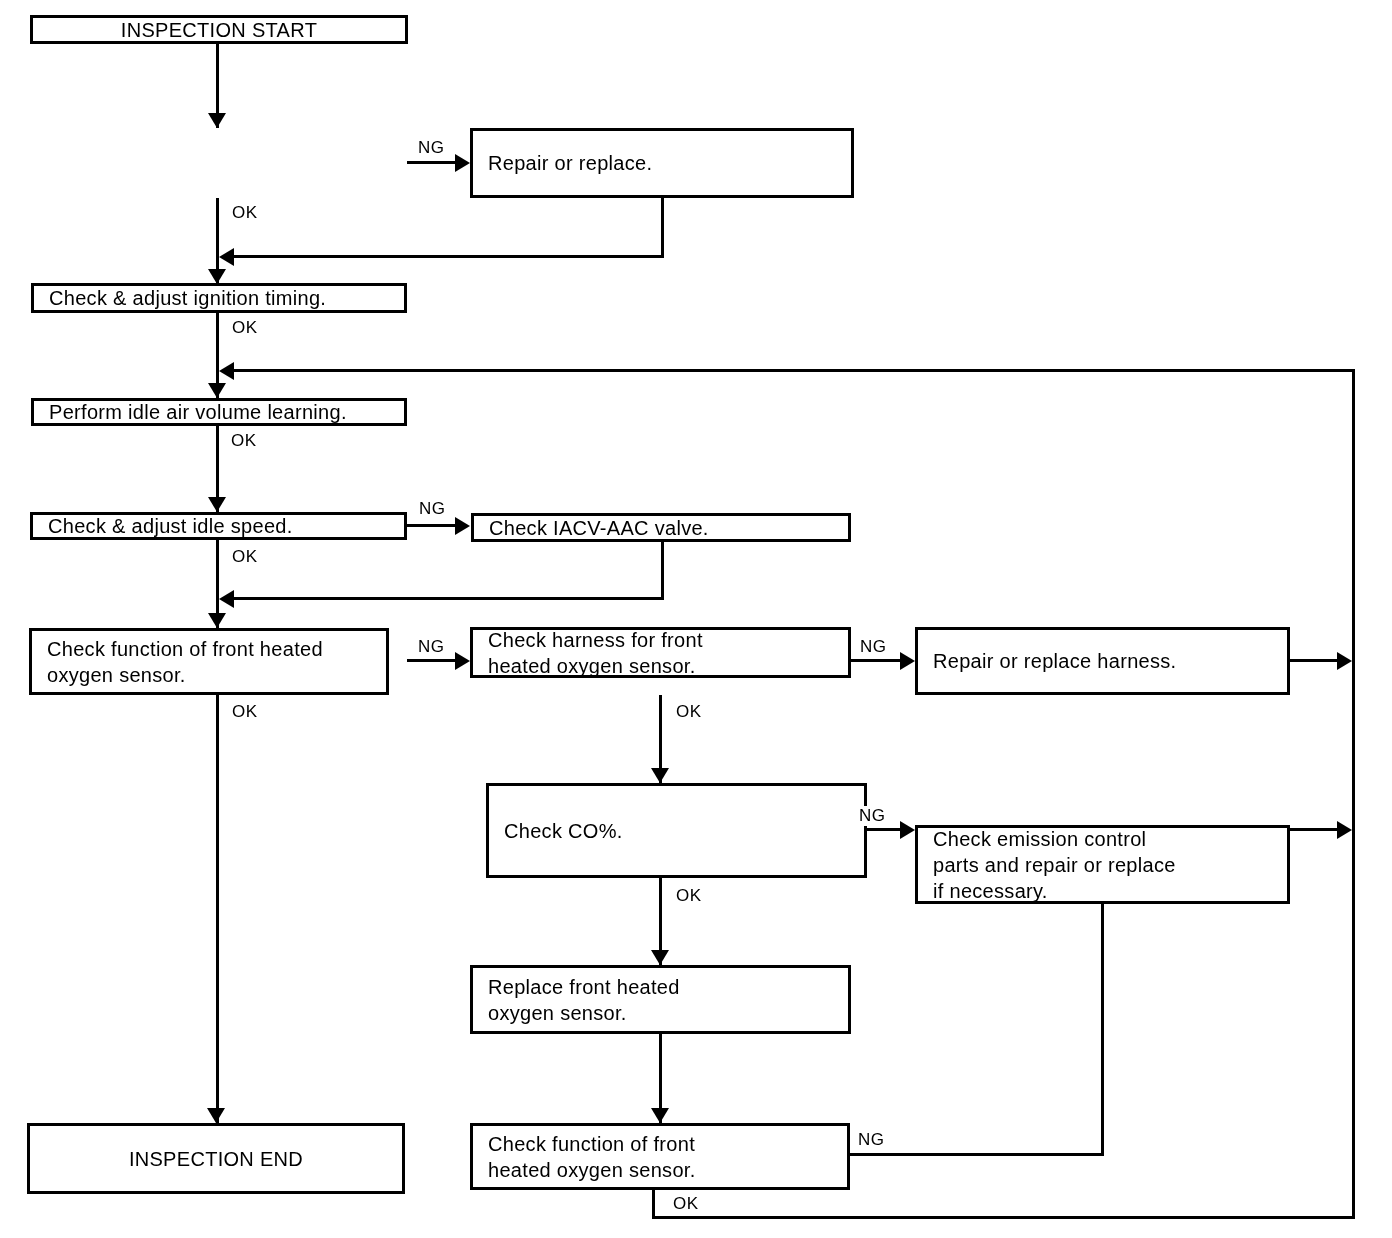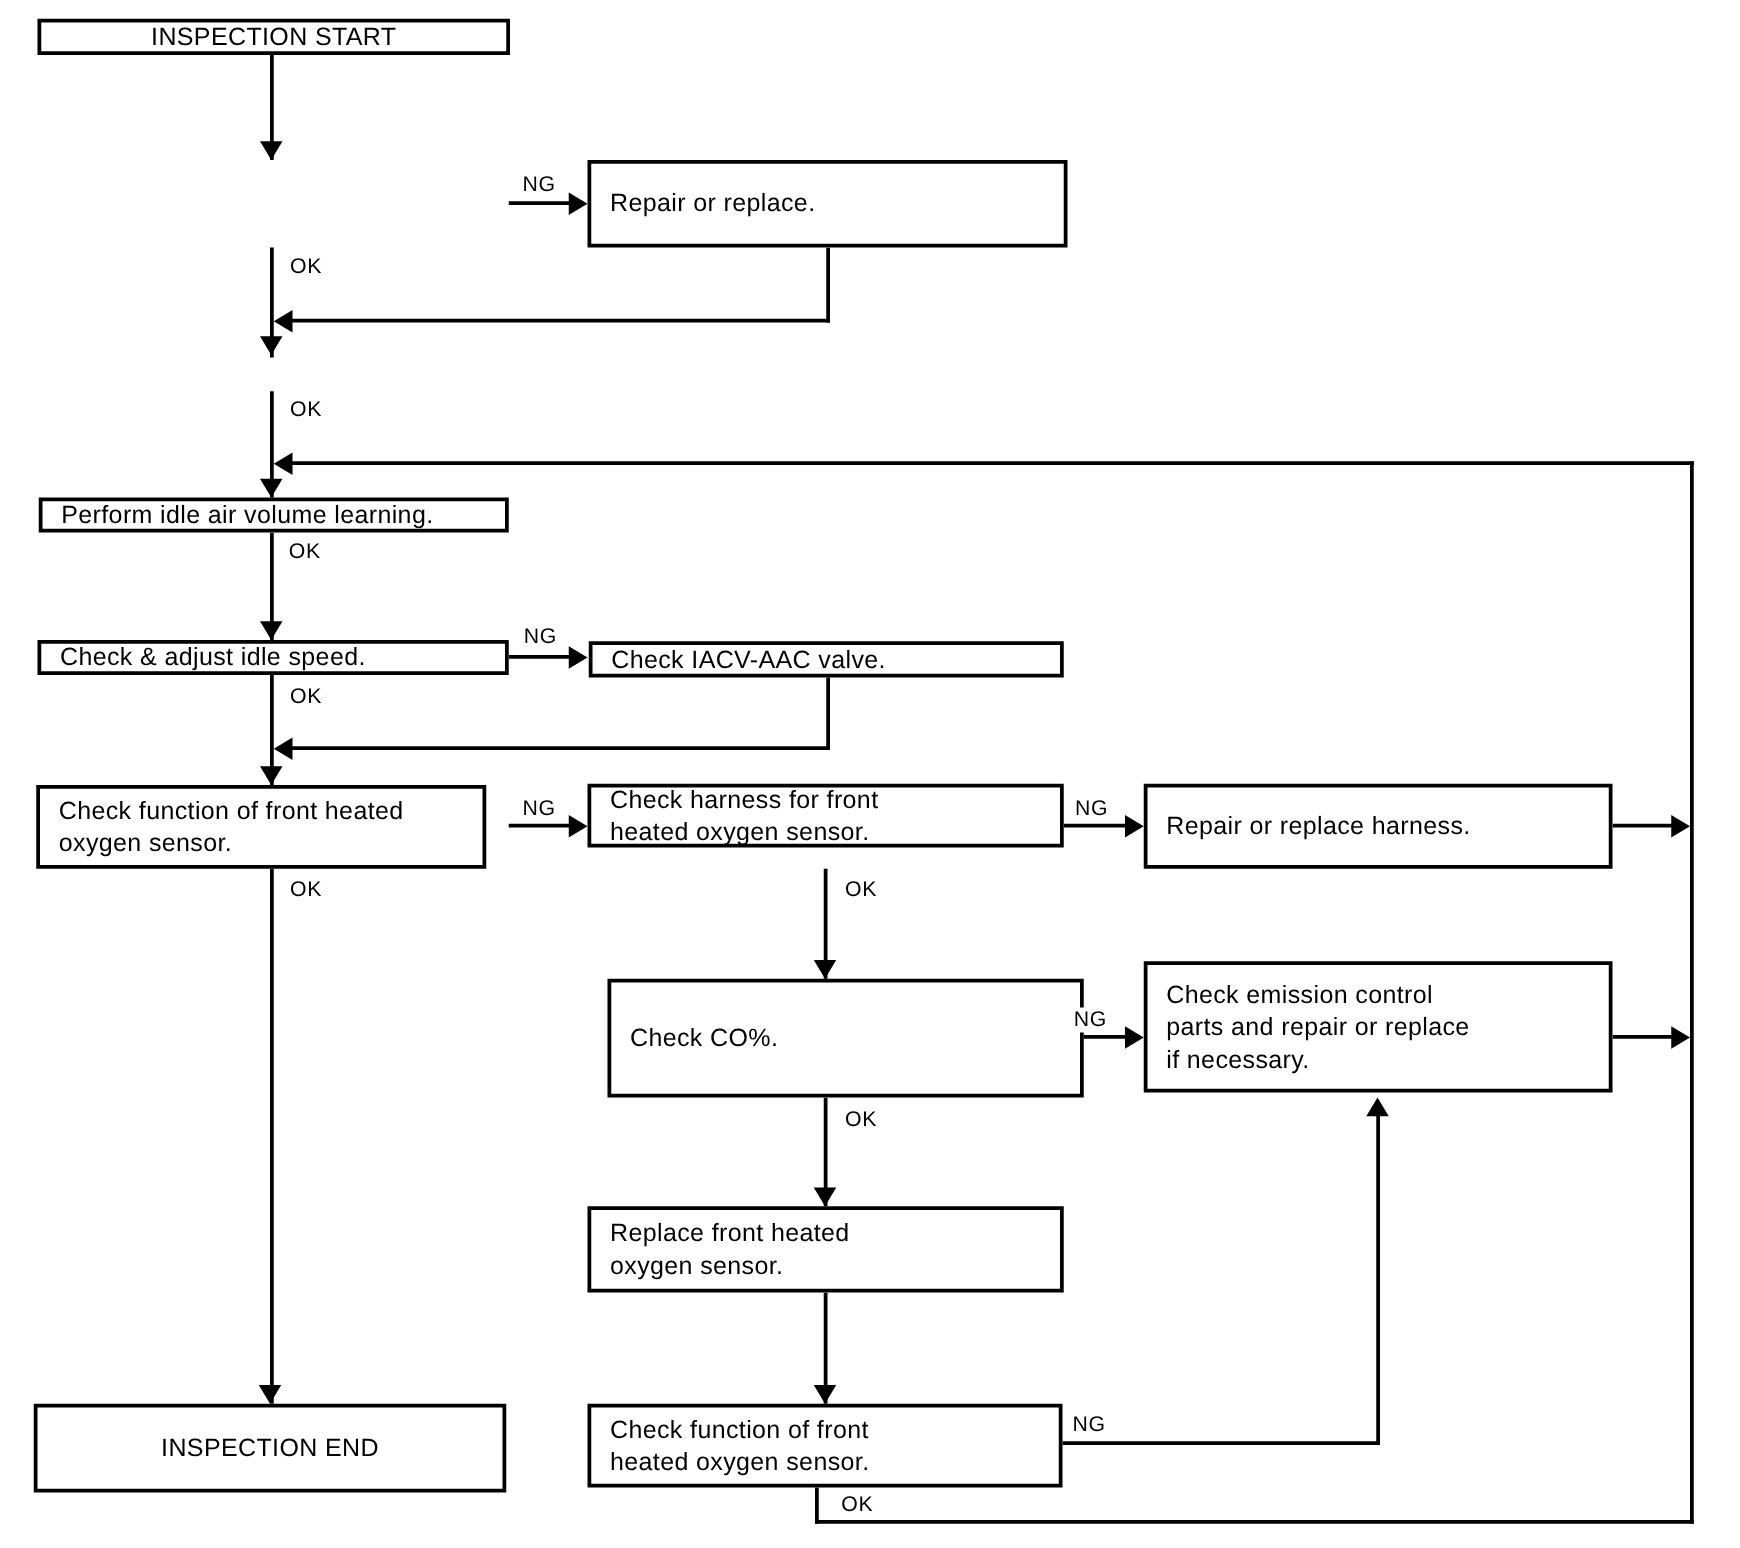--- a/index.html
+++ b/index.html
@@ -90,20 +90,23 @@
 
   <div class="node center" style="left:30px;top:15px;width:378px;height:29px">
     <span>INSPECTION START</span>
   </div>
 
 
   <div class="node" style="left:470px;top:128px;width:384px;height:70px">
     <span>Repair or replace.</span>
   </div>
 
+  <div class="node" style="left:31px;top:283px;width:376px;height:30px">
+    <span>Check &amp; adjust ignition timing.</span>
+  </div>
 
   <div class="node" style="left:31px;top:398px;width:376px;height:28px">
     <span>Perform idle air volume learning.</span>
   </div>
 
   <div class="node" style="left:30px;top:512px;width:377px;height:28px">
     <span>Check &amp; adjust idle speed.</span>
   </div>
 
   <div class="node" style="left:471px;top:513px;width:380px;height:29px">
@@ -121,21 +124,21 @@
   </div>
 
   <div class="node" style="left:915px;top:627px;width:375px;height:68px">
     <span>Repair or replace harness.</span>
   </div>
 
   <div class="node" style="left:486px;top:783px;width:381px;height:95px">
     <span>Check CO%.</span>
   </div>
 
-  <div class="node" style="left:915px;top:769px;width:375px;height:105px">
+  <div class="node" style="left:915px;top:825px;width:375px;height:79px">
     <span>Check emission control
 parts and repair or replace
 if necessary.</span>
   </div>
 
   <div class="node" style="left:470px;top:965px;width:381px;height:69px">
     <span>Replace front heated
 oxygen sensor.</span>
   </div>
 

